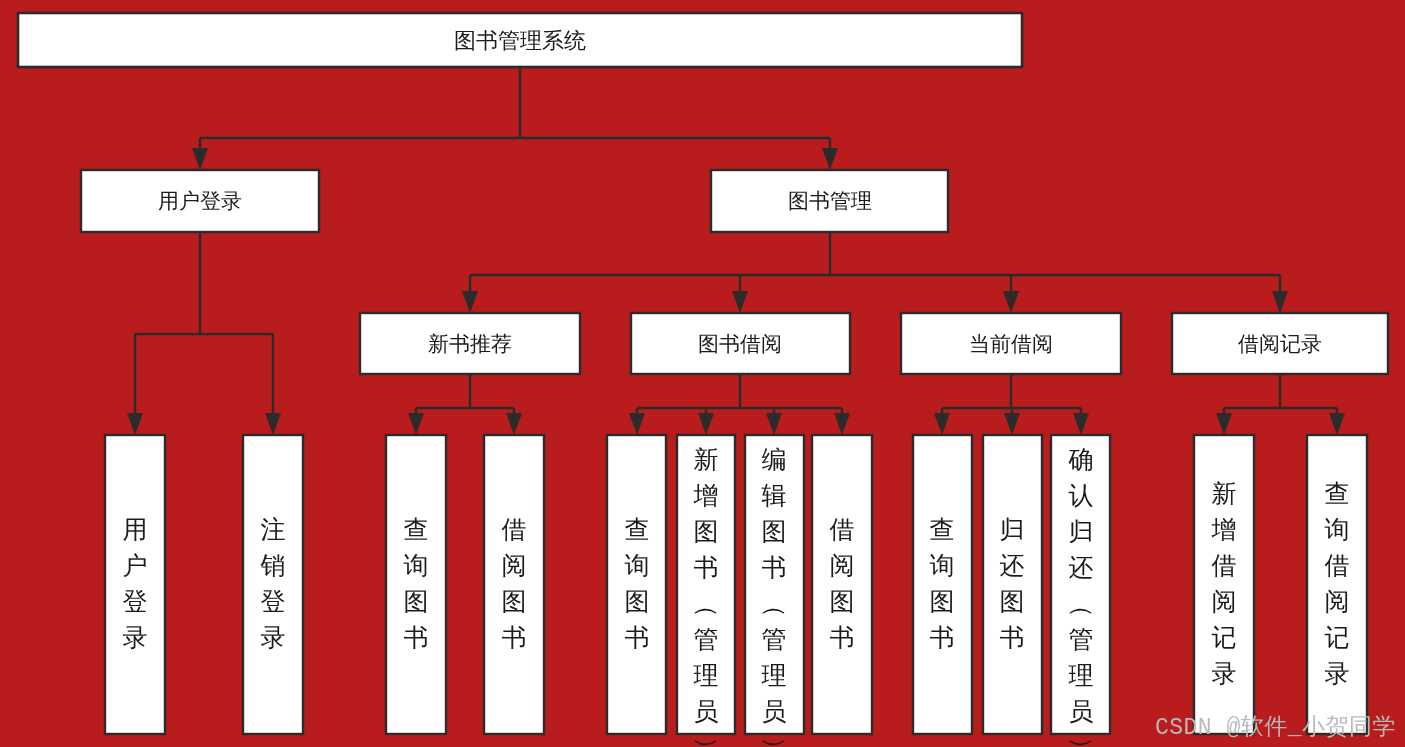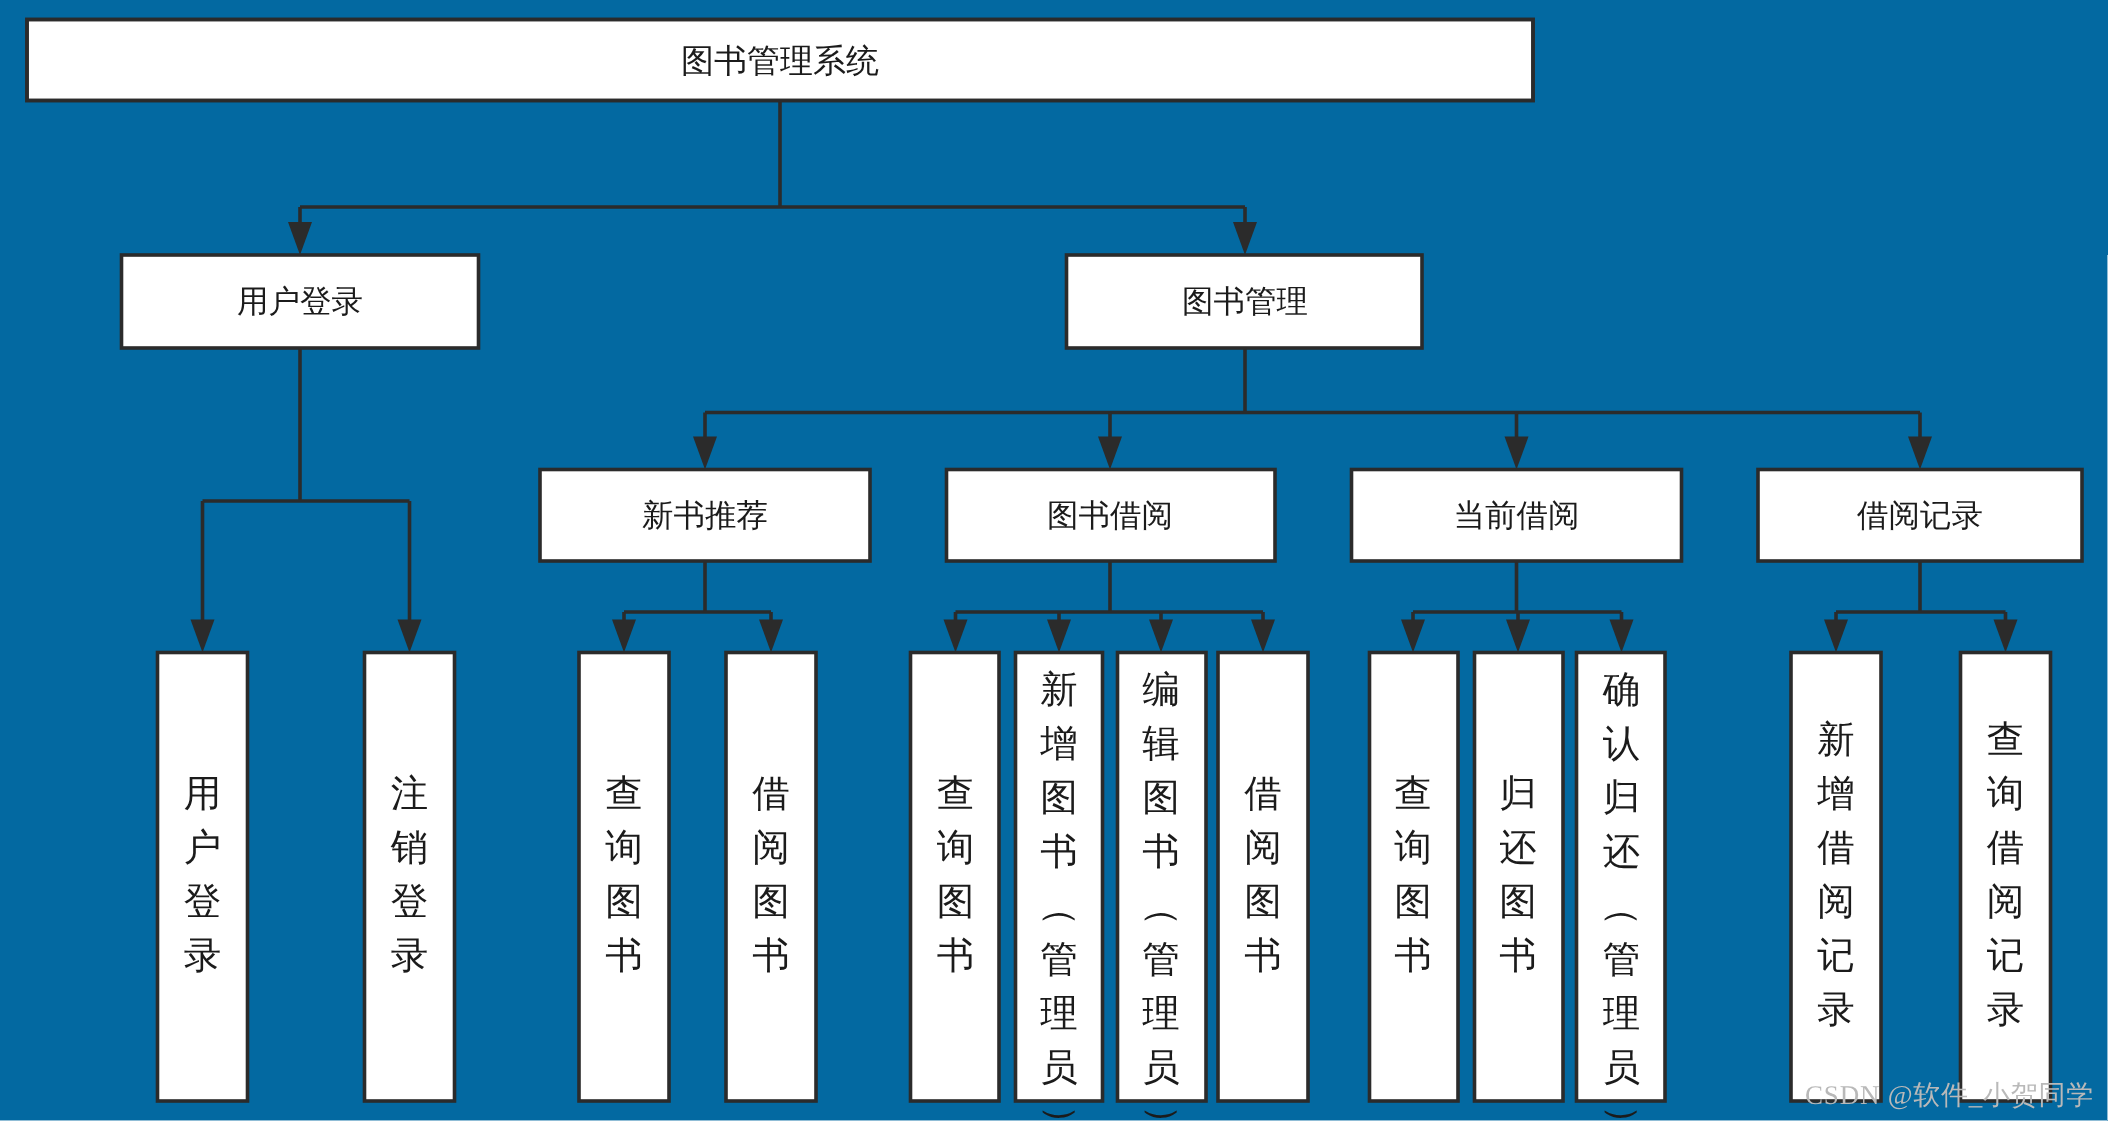--- a/index.html
+++ b/index.html
@@ -8,21 +8,21 @@
     padding: 0;
     background: #ffffff;
   }
   body {
     font-family: "DejaVu Sans", "Liberation Sans", sans-serif;
   }
   #diagram-root {
     position: relative;
     width: 1405px;
     height: 747px;
-    background: #0369a1;
+    background: #b91c1c;
     overflow: hidden;
   }
   svg#flow {
     position: absolute;
     left: 0;
     top: 0;
     width: 1405px;
     height: 747px;
     display: block;
   }
@@ -59,22 +59,22 @@
     fill: #1b1b1b;
     font-family: "DejaVu Sans", "Liberation Sans", sans-serif;
     font-size: 25px;
     text-anchor: middle;
     dominant-baseline: middle;
   }
   .watermark {
     position: absolute;
     right: 9px;
     bottom: 5px;
-    font-family: Liberation Serif, serif;
-    font-size: 18px;
+    font-family: Liberation Mono, monospace;
+    font-size: 23px;
     color: #b9b9b9;
     letter-spacing: 0.5px;
     white-space: nowrap;
     user-select: none;
     pointer-events: none;
     margin-left: 32px;
   }
 </style>
 </head>
 <body>

